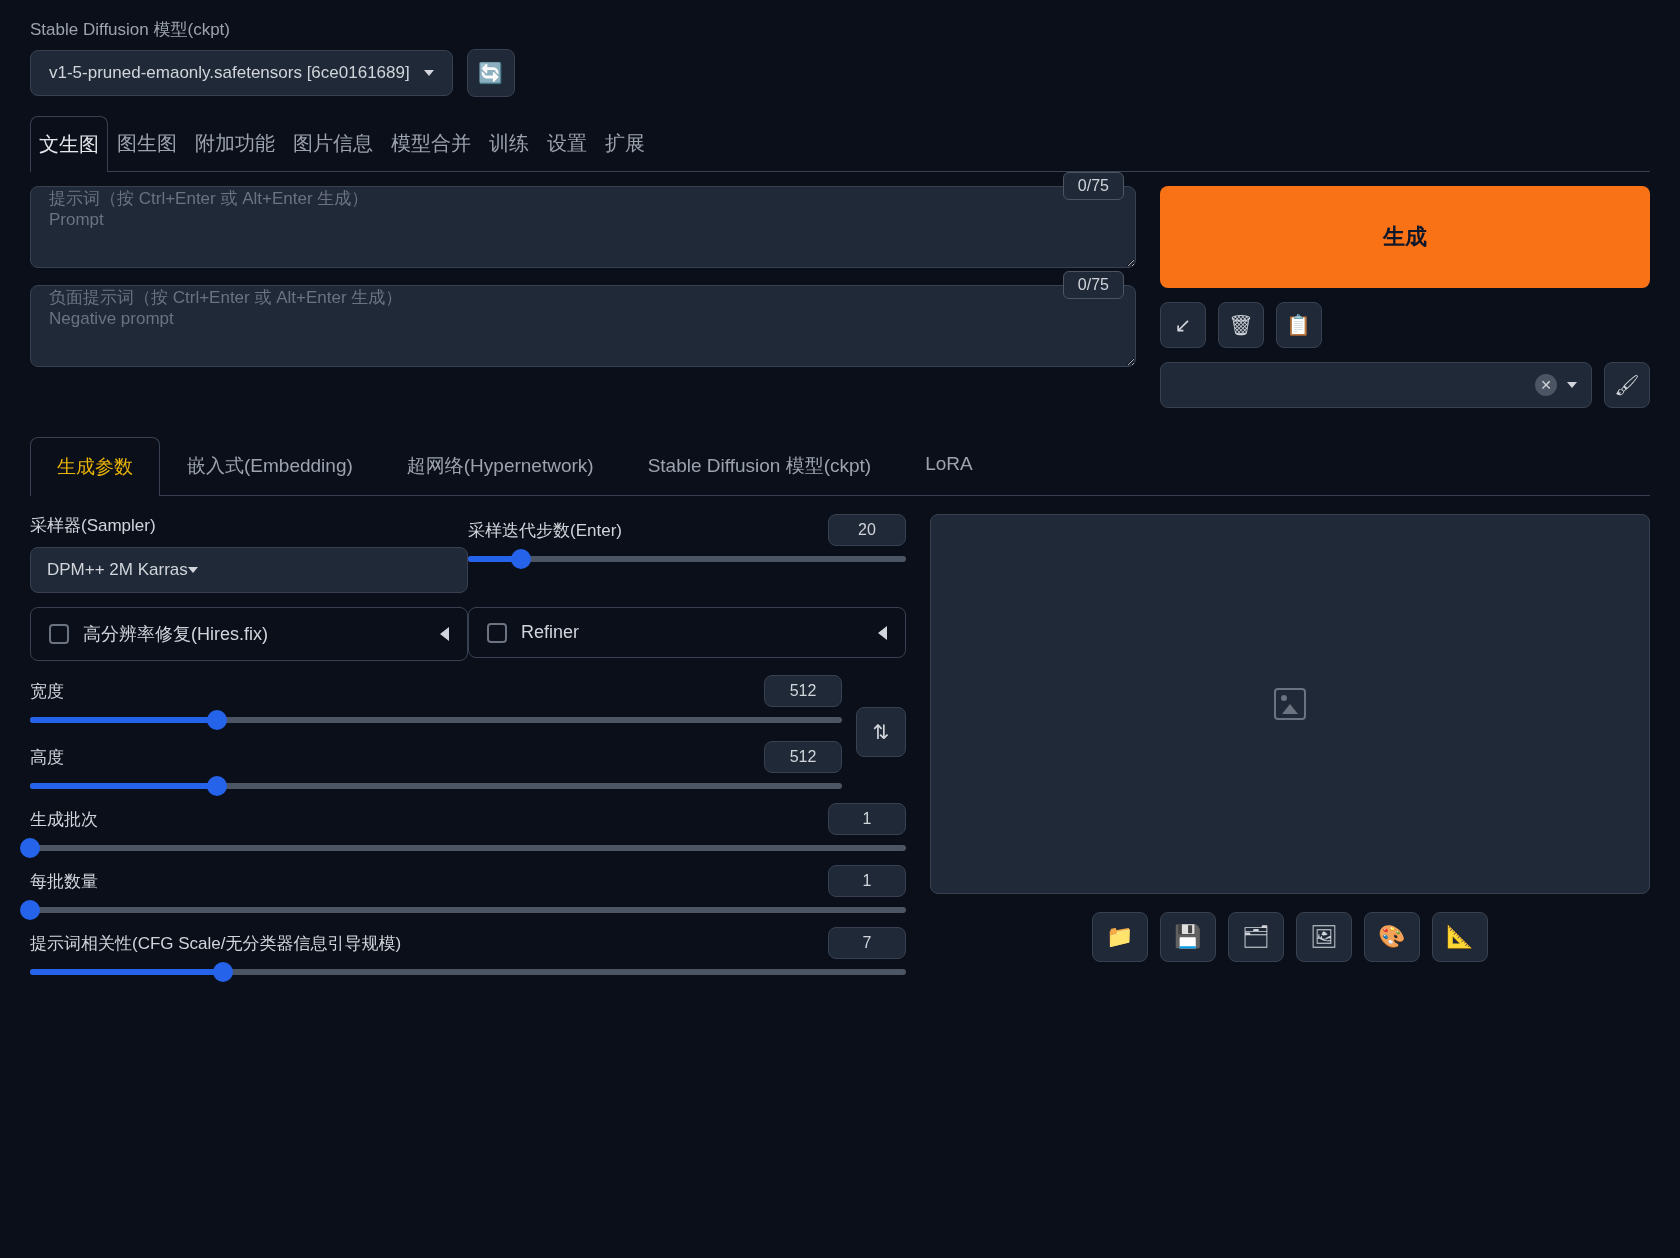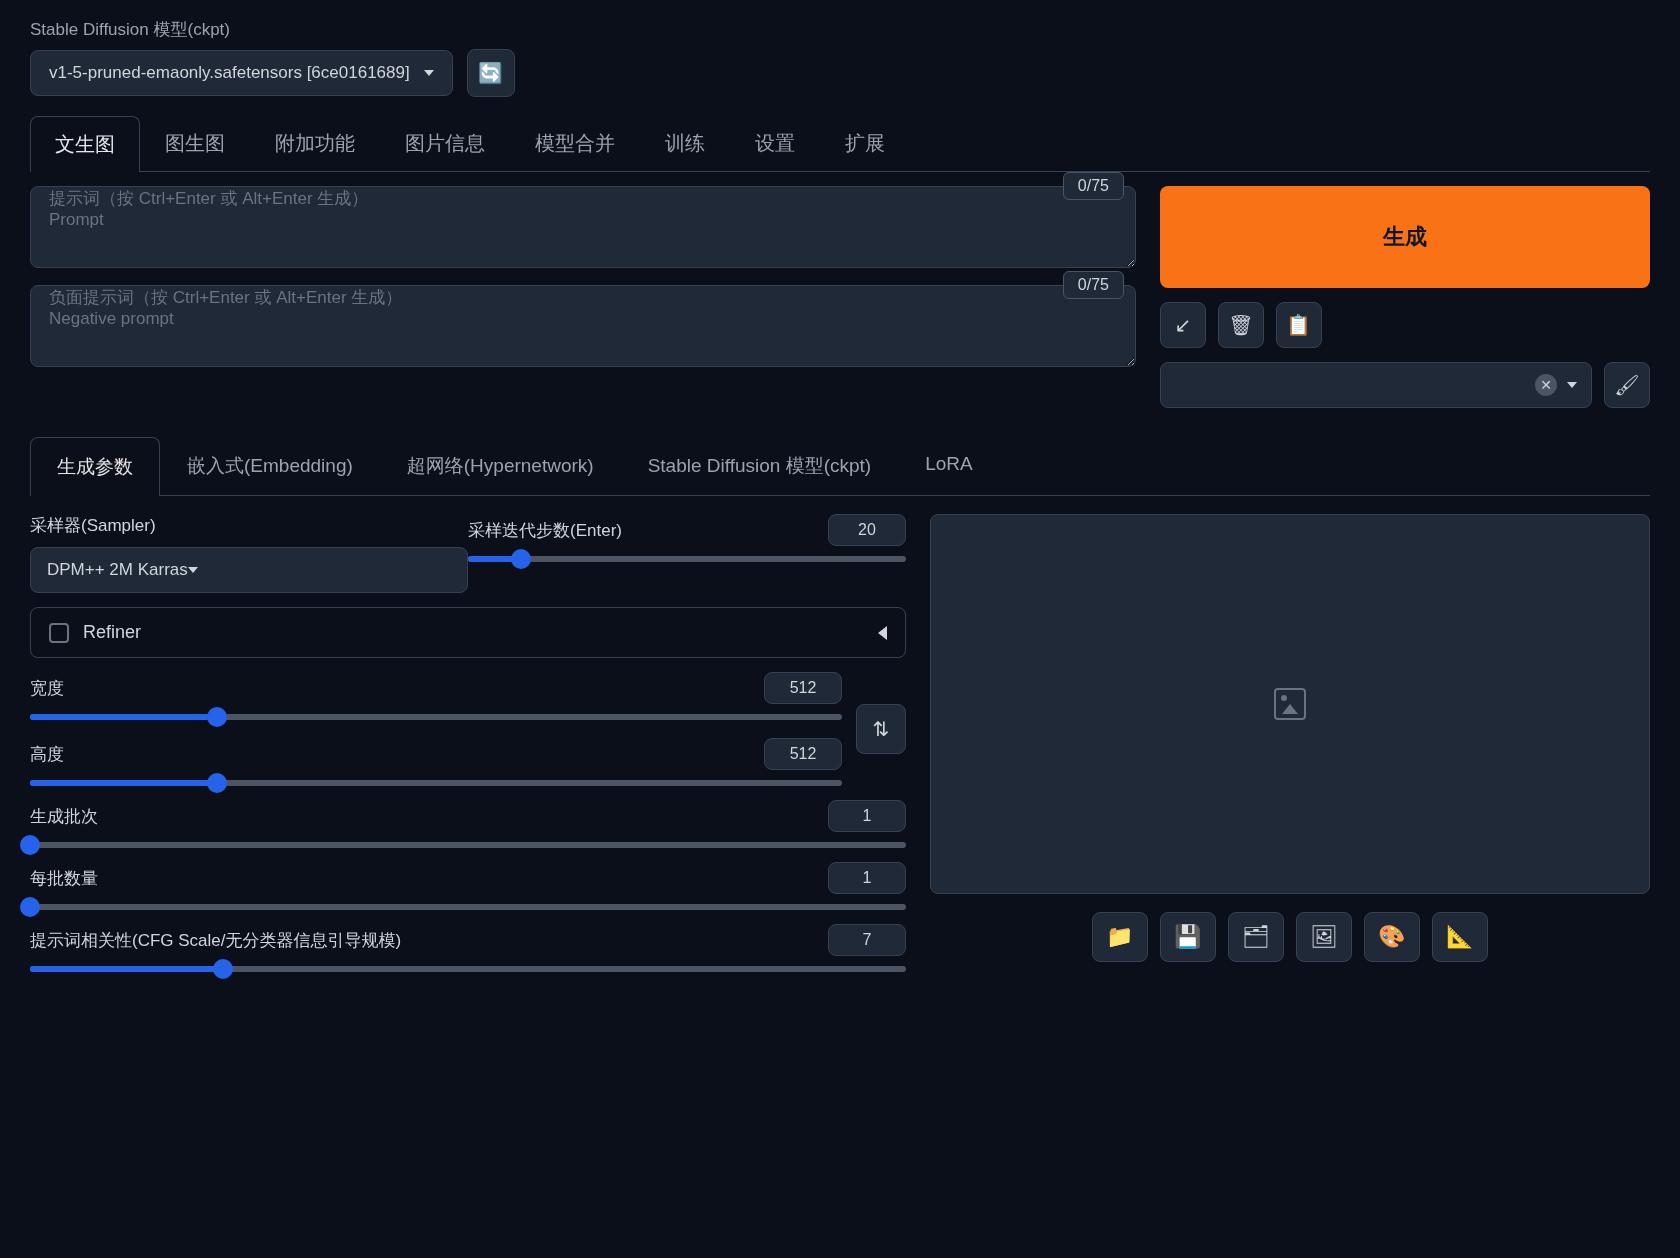--- a/index.html
+++ b/index.html
@@ -32,21 +32,21 @@
   background: #1f2937;
   border: 1px solid #374151;
   border-radius: 8px;
   width: 48px; height: 48px;
   display: flex; align-items: center; justify-content: center;
   cursor: pointer;
   font-size: 20px;
 }
 .tabs { display: flex; gap: 0; border-bottom: 1px solid #374151; margin-bottom: 0; }
 .tab {
-  padding: 14px 24px;
+  padding: 14px 8px;
   color: #9ca3af;
   font-size: 20px;
   cursor: pointer;
   border: 1px solid transparent;
   border-bottom: none;
   border-radius: 8px 8px 0 0;
 }
 .tab.active {
   color: #e5e7eb;
   border-color: #374151;
@@ -129,21 +129,21 @@
 .subtab {
   padding: 16px 26px;
   color: #9ca3af;
   font-size: 19px;
   cursor: pointer;
   border: 1px solid transparent;
   border-bottom: none;
   border-radius: 8px 8px 0 0;
 }
 .subtab.active {
-  color: #e5e5e5;
+  color: #eab308;
   border-color: #374151;
   background: #0b0f19;
   position: relative;
   top: 1px;
 }
 .params-row { display: flex; gap: 24px; margin-top: 18px; }
 .params-left { flex: 1; min-width: 0; display: flex; flex-direction: column; gap: 14px; }
 .params-right { width: 720px; flex-shrink: 0; }
 .row2 { display: flex; align-items: flex-start; }
 .field { flex: 1; }
@@ -330,20 +330,25 @@
           <div class="num-badge">20</div>
         </div>
         <div class="slider-track">
           <div class="slider-fill" style="width:12%"></div>
           <div class="slider-thumb" style="left:12%"></div>
         </div>
       </div>
     </div>
 
     <div class="row2">
+      <div class="accordion" style="flex:1">
+        <div class="checkbox"></div>
+        <span>高分辨率修复(Hires.fix)</span>
+        <span class="tri-left"></span>
+      </div>
       <div class="accordion" style="flex:1">
         <div class="checkbox"></div>
         <span>Refiner</span>
         <span class="tri-left"></span>
       </div>
     </div>
 
     <div class="wh-row">
       <div class="wh-col">
         <div>

